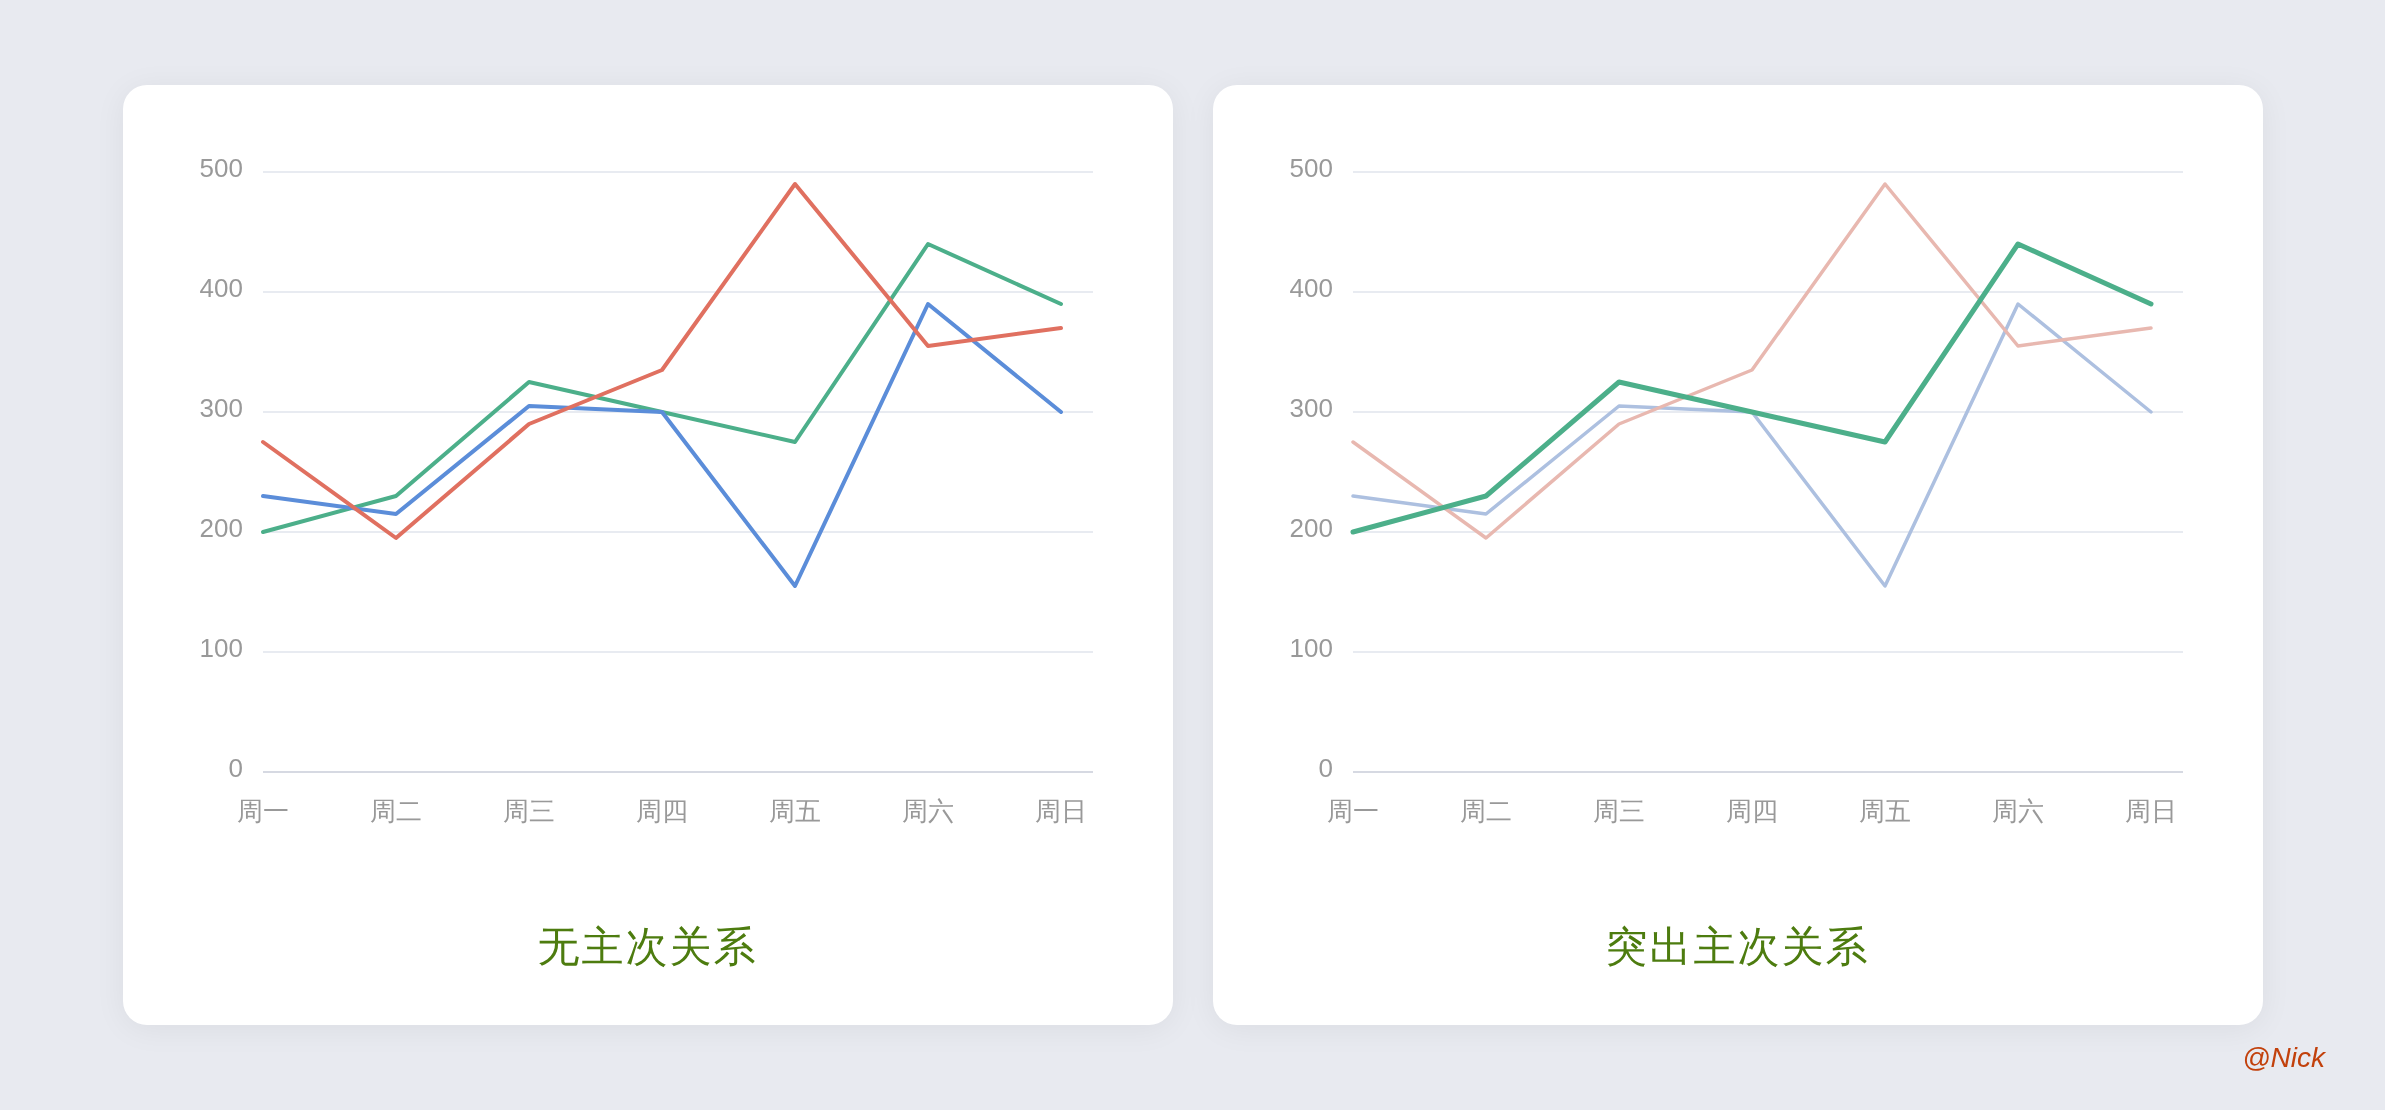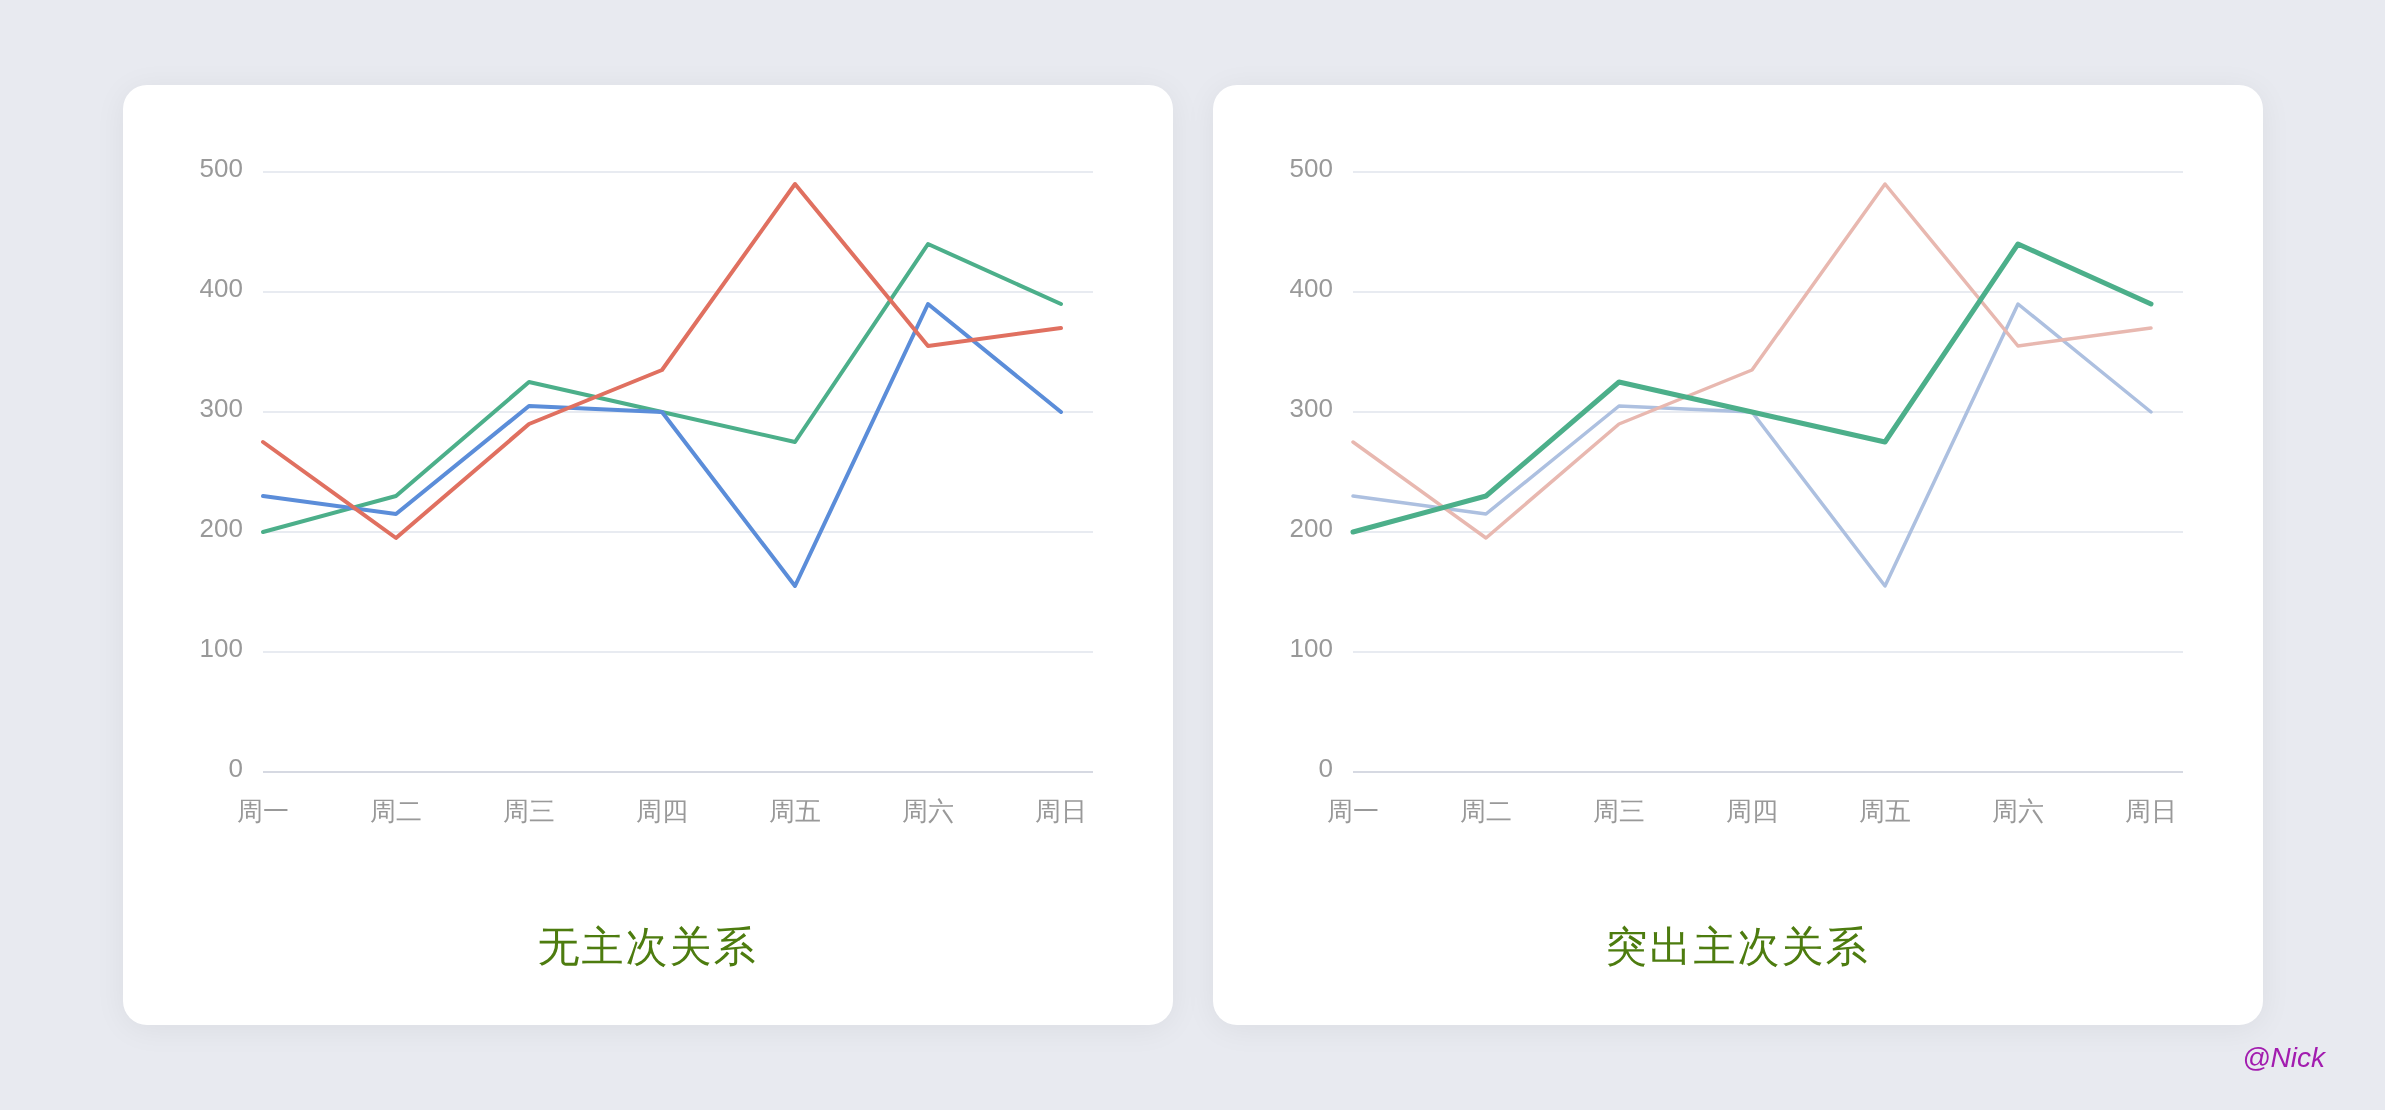--- a/index.html
+++ b/index.html
@@ -42,21 +42,21 @@
       font-size: 42px;
       font-weight: 500;
       color: #4d7c0f;
       letter-spacing: 2px;
     }
     .watermark {
       position: absolute;
       bottom: 36px;
       right: 60px;
       font-size: 28px;
-      color: #a21caf;
+      color: #c2410c;
       font-style: italic;
     }
     svg text {
       font-family: -apple-system, "PingFang SC", "Microsoft YaHei", sans-serif;
     }
   </style>
 </head>
 <body>
 
 <div class="container">

